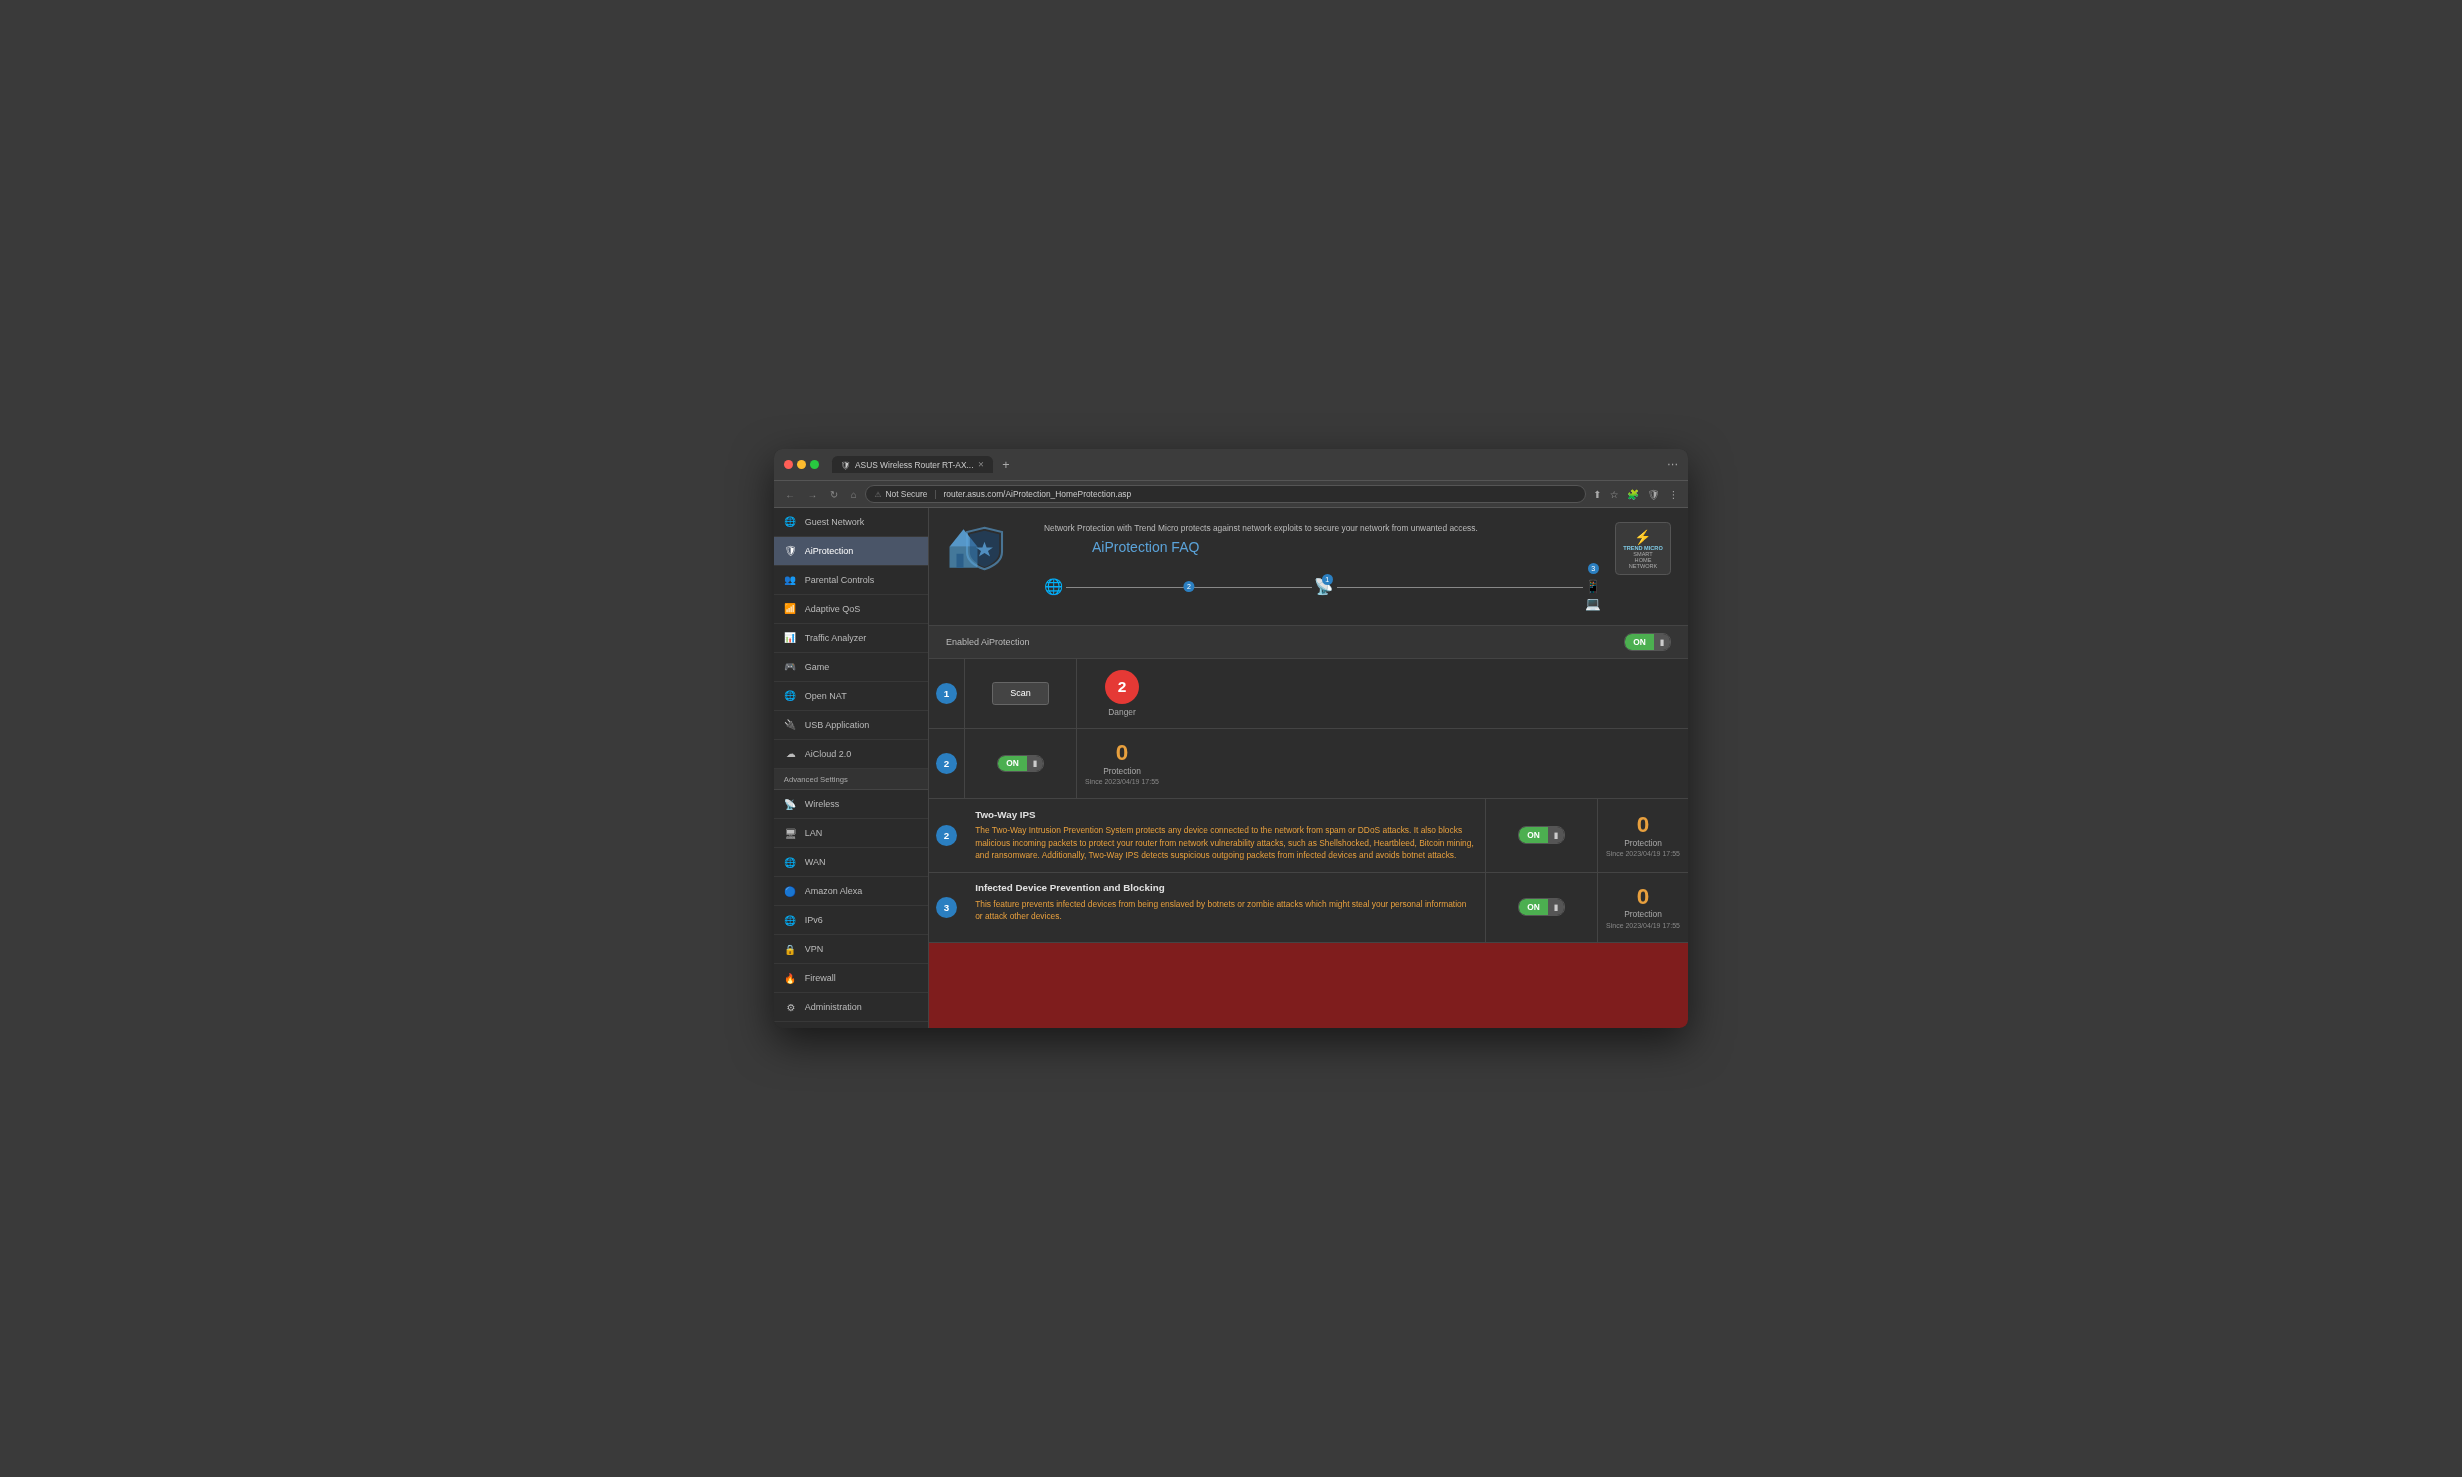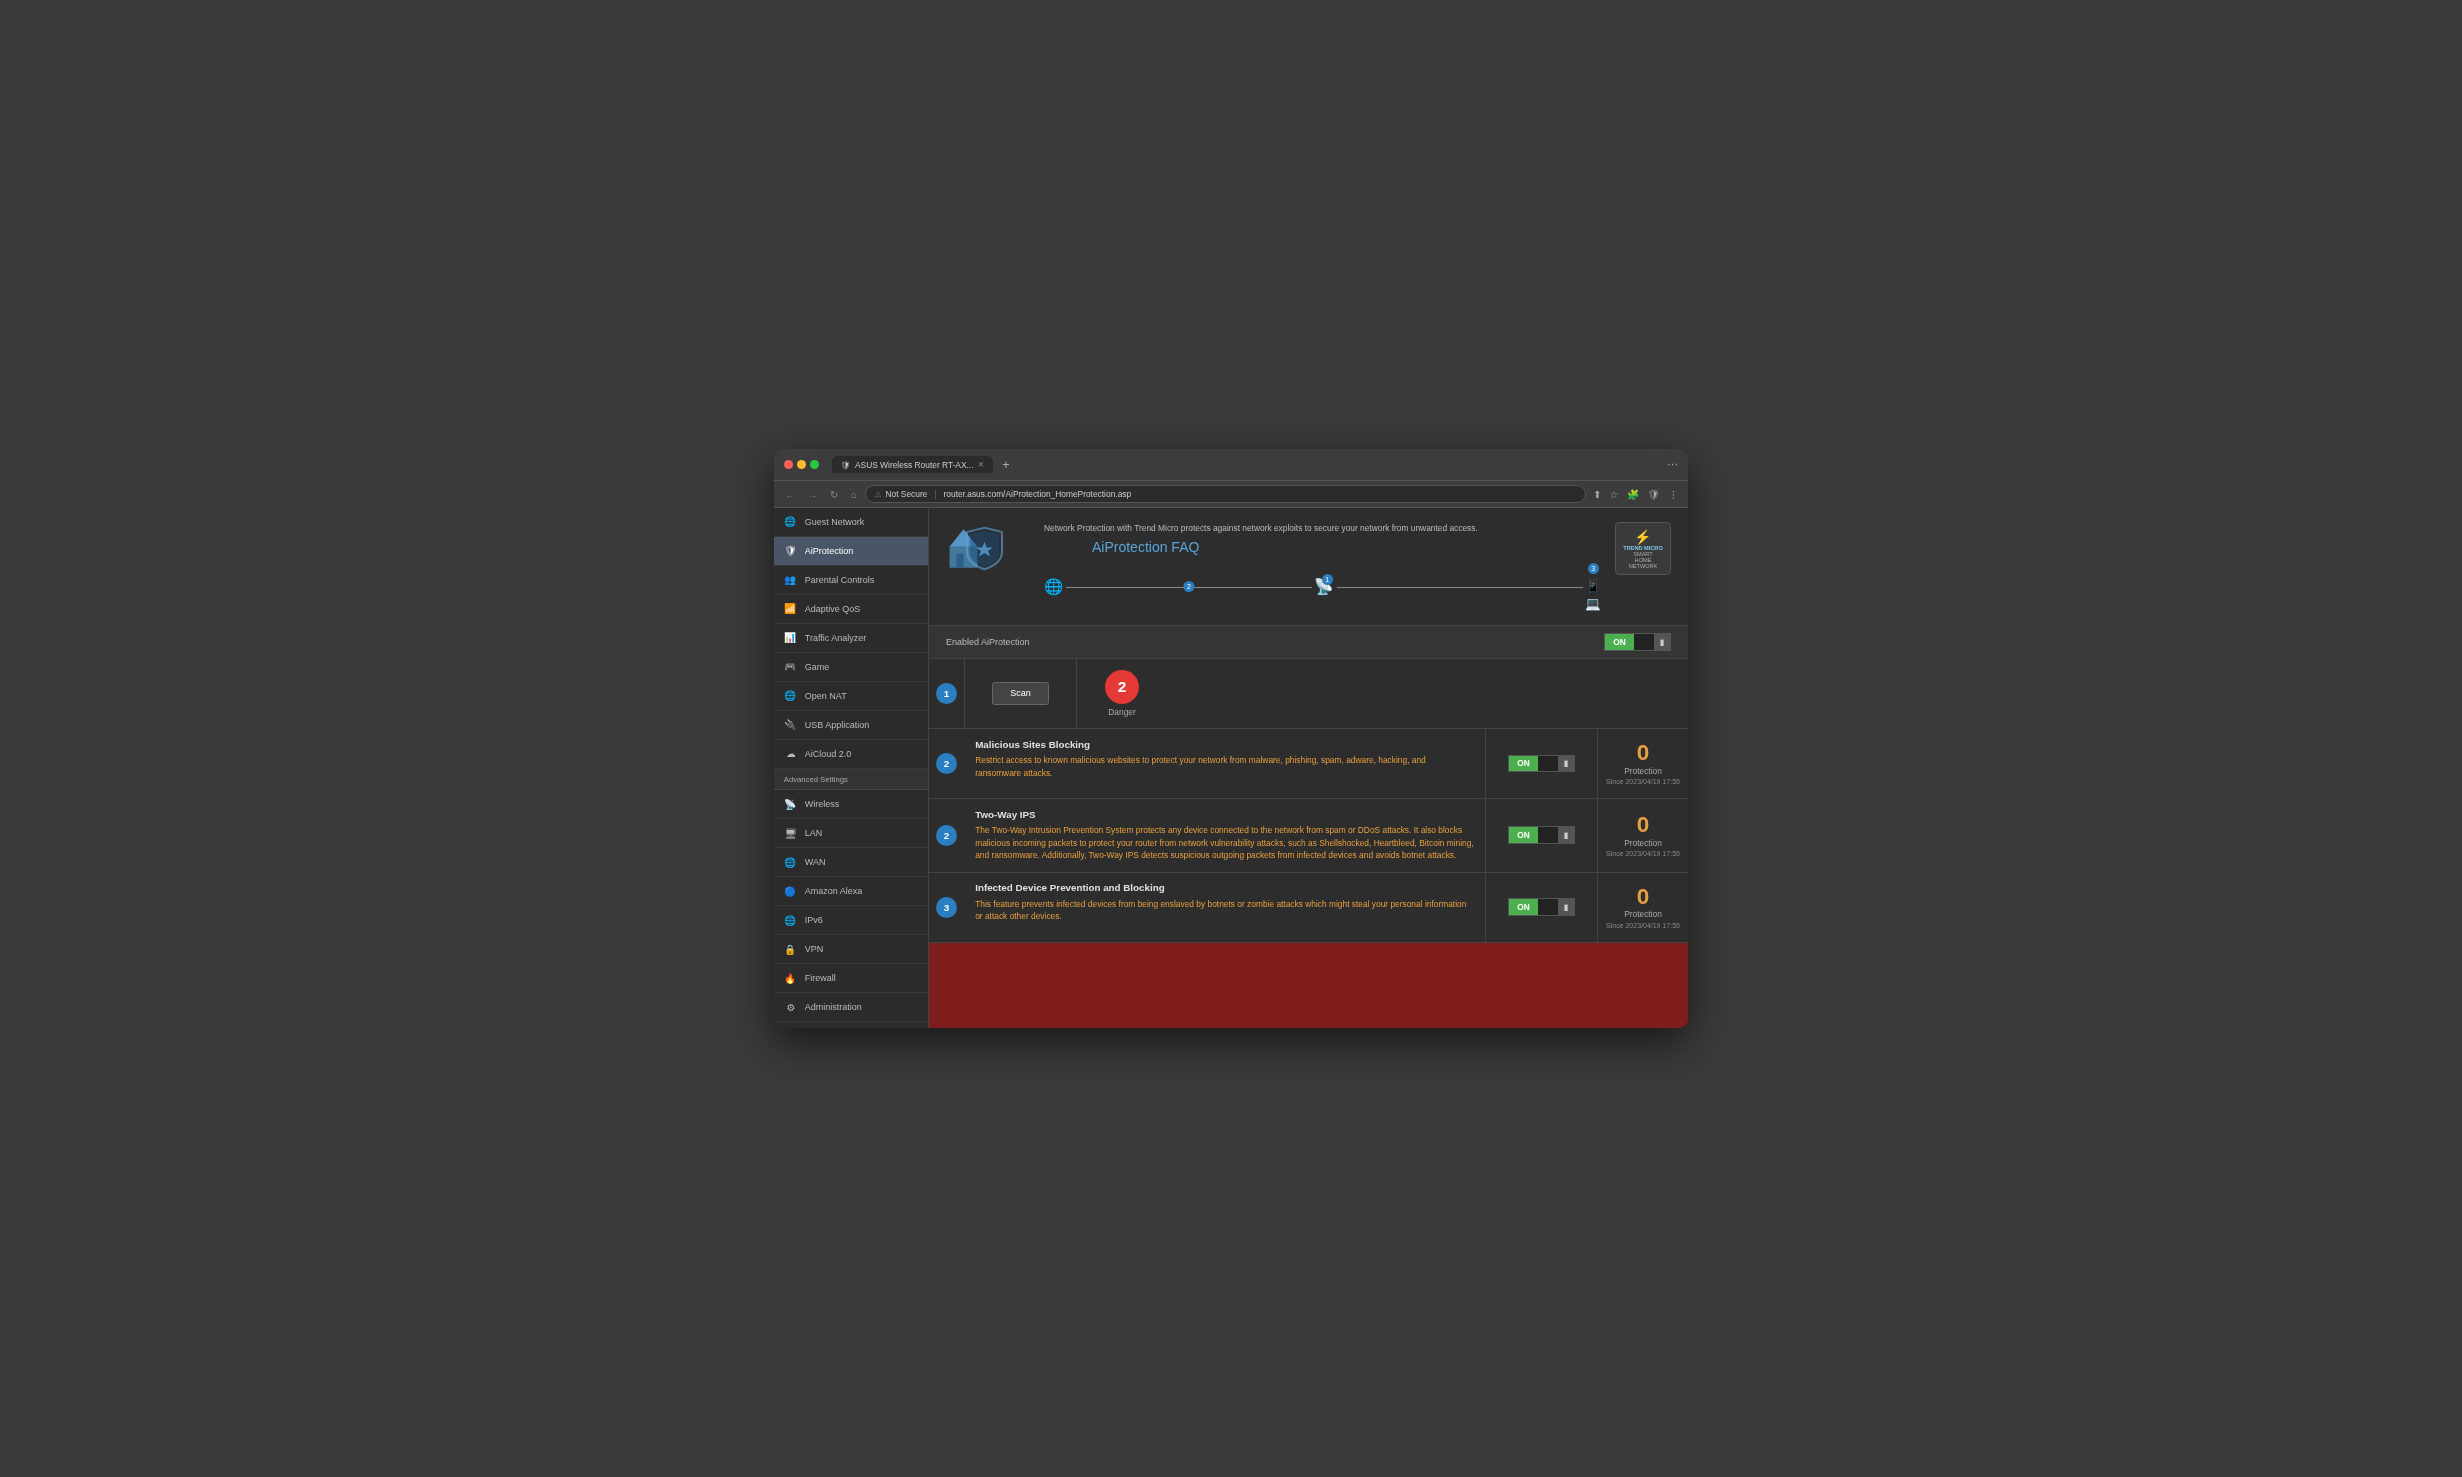--- a/index.html
+++ b/index.html
@@ -245,25 +245,24 @@
     }
     .enabled-label {
       font-size: 9px;
       color: #bbb;
     }
     .toggle-switch {
       display: flex;
       align-items: center;
       background: #222;
       border: 0.7px solid #555;
-      border-radius: 0;
+      border-radius: 8px;
       overflow: hidden;
       font-size: 8.4px;
       cursor: pointer;
-      gap: 20px;
     }
     .toggle-on {
       background: #4caf50;
       color: #fff;
       padding: 2.8px 8.4px;
       font-weight: bold;
     }
     .toggle-thumb {
       background: #555;
       padding: 2.8px 5.6px;
@@ -568,24 +567,20 @@
         <div class="feature-status">
           <div class="danger-badge">2</div>
           <span class="status-label">Danger</span>
         </div>
       </div>
 
       <div class="feature-card">
         <div class="feature-number">
           <div class="num-badge num-blue">2</div>
         </div>
-        <div class="feature-info">
-          <div class="feature-title">Malicious Sites Blocking</div>
-          <div class="feature-desc">Restrict access to known malicious websites to protect your network from malware, phishing, spam, adware, hacking, and ransomware attacks.</div>
-        </div>
         <div class="feature-control">
           <div class="toggle-switch">
             <span class="toggle-on">ON</span>
             <span class="toggle-thumb">▮</span>
           </div>
         </div>
         <div class="feature-status">
           <div class="protection-count">0</div>
           <div class="protection-label">Protection</div>
           <div class="protection-since">Since 2023/04/19 17:55</div>

